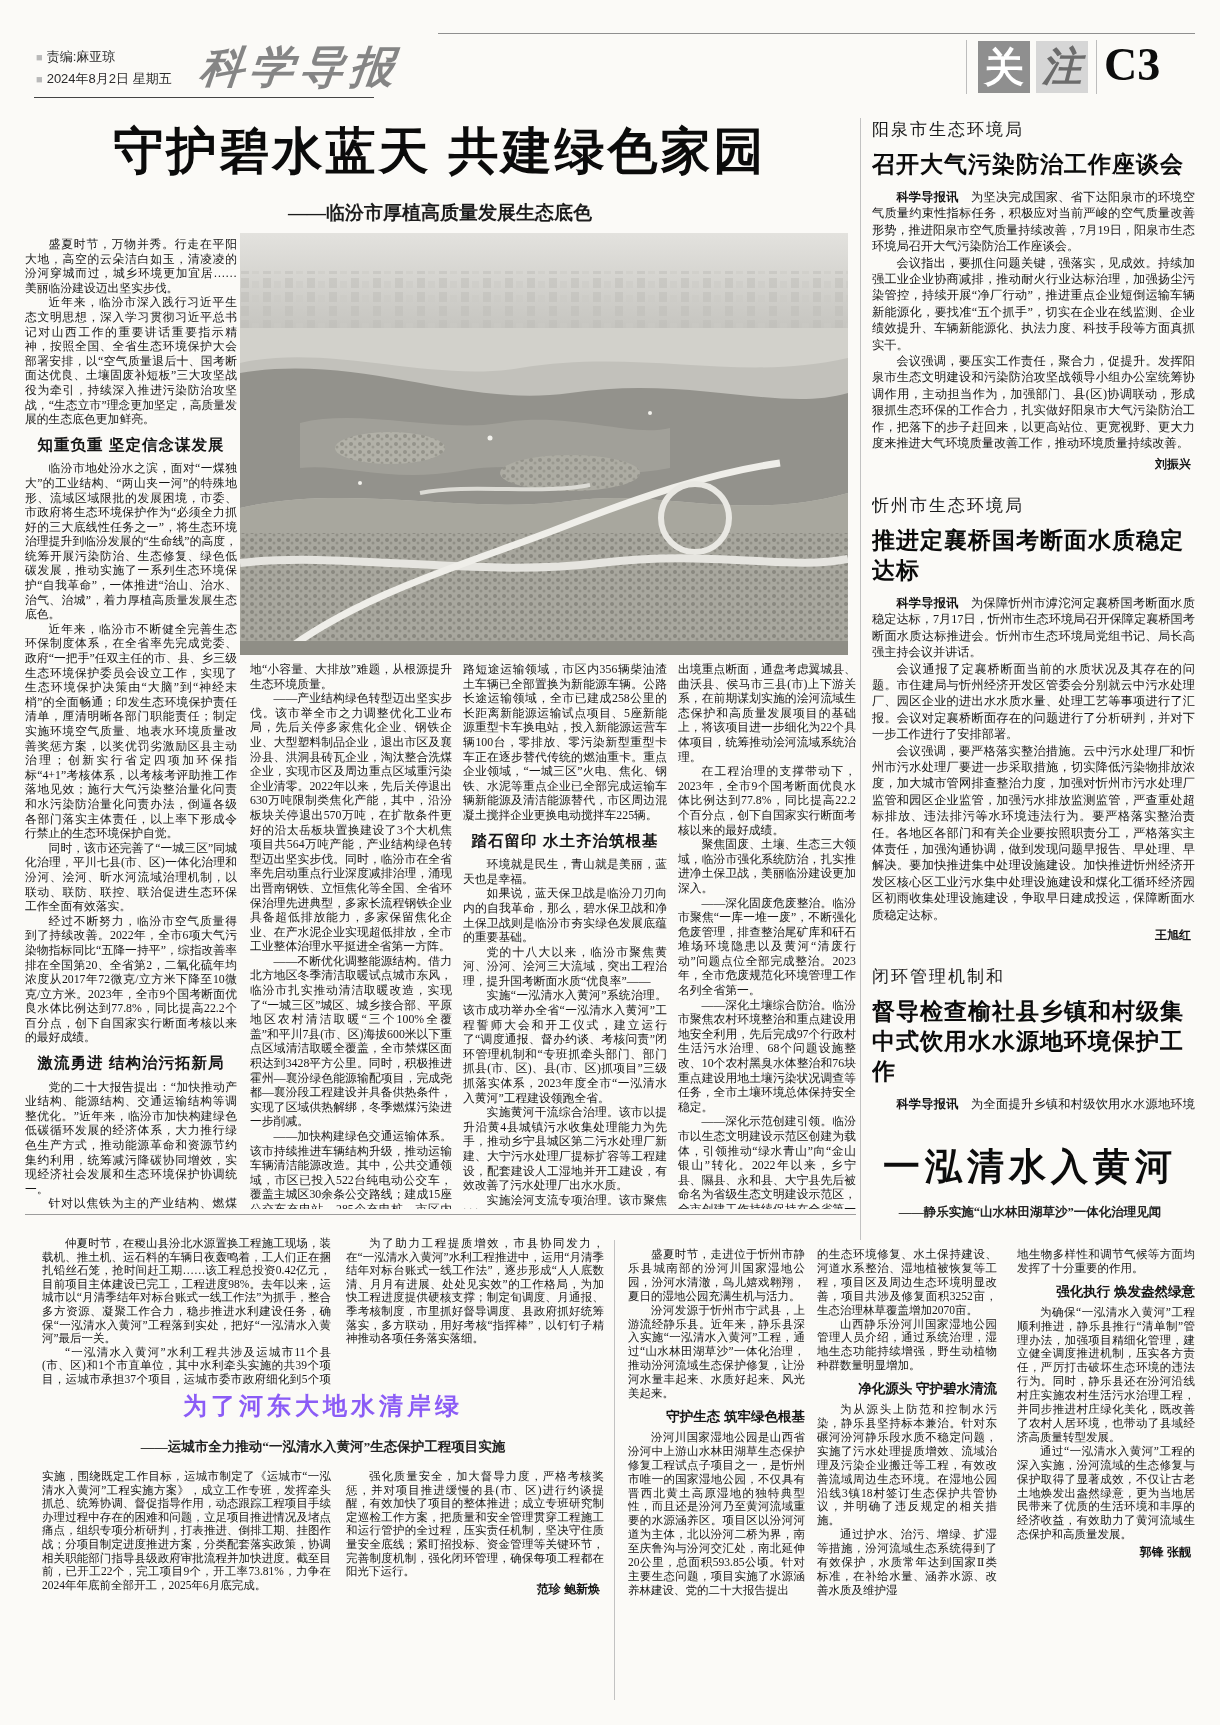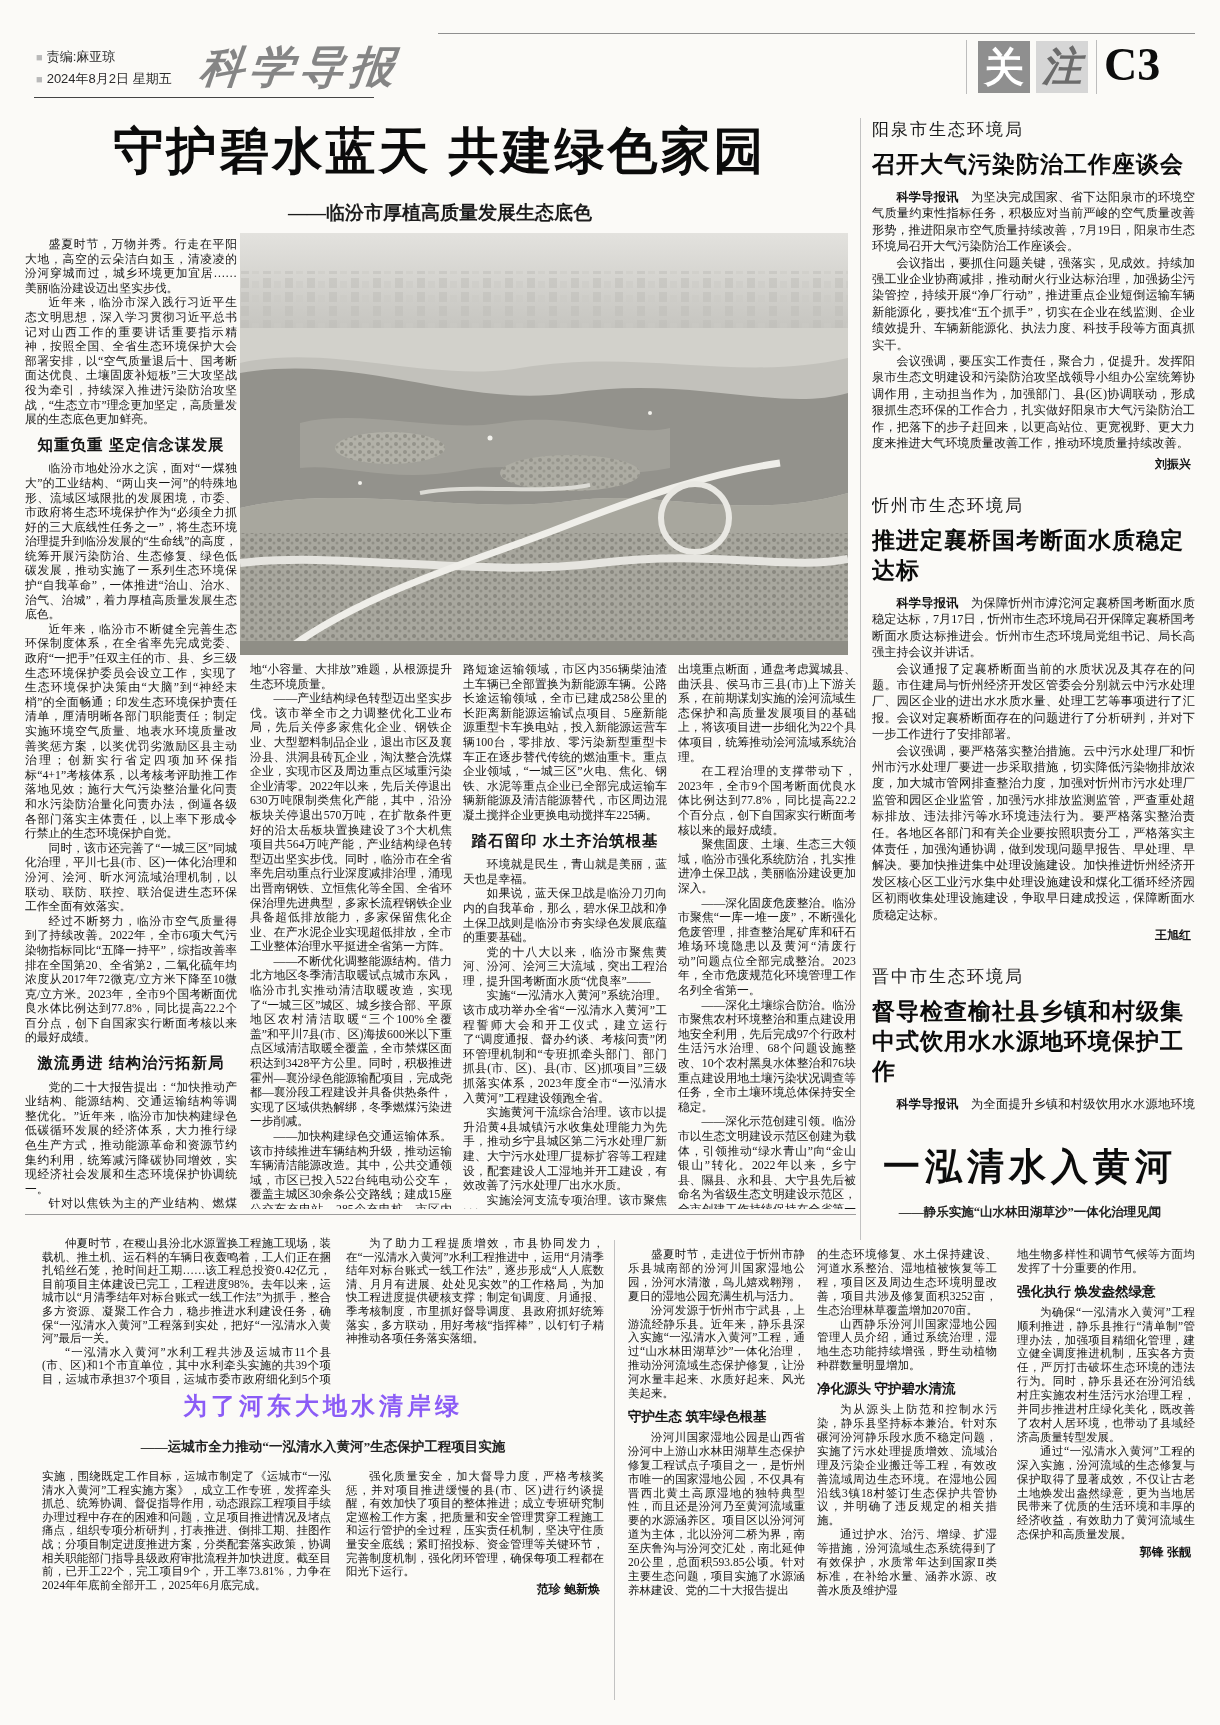--- a/index.html
+++ b/index.html
@@ -59,21 +59,21 @@
   .bl-head{left:42px;top:1390px;width:562px;text-align:center;font-size:24px;font-weight:bold;
            letter-spacing:4px;color:#8b5cf6;font-family:"Liberation Serif",serif;}
   .bl-sub{left:42px;top:1438px;width:562px;text-align:center;font-size:13.5px;font-weight:bold;color:#222;}
   
   .br-headblock{left:865px;top:1128px;width:330px;text-align:center;}
   .br-head{font-size:37px;font-weight:bold;letter-spacing:5px;font-family:"Liberation Serif",serif;color:#0c0c0c;margin-top:14px;}
   .br-sub{font-size:12.5px;font-weight:bold;margin-top:12px;color:#222;}
   .br-col{font-size:11.5px;line-height:13.9px;text-align:justify;overflow:hidden;}
   .br-col p{margin:0;text-indent:2em;}
   .br-col p.noind{text-indent:0;}
-  .subhead2{font-family:Liberation Serif, serif;font-weight:bold;font-size:13.5px;text-align:left;
+  .subhead2{font-family:Liberation Sans, sans-serif;font-weight:bold;font-size:13.5px;text-align:right;
             margin:9px 0 7px 0;text-indent:0!important;}
   #brc1{left:628px;top:1248px;width:177px;height:452px;}
   #brc2{left:817px;top:1248px;width:180px;height:452px;}
   #brc3{left:1017px;top:1248px;width:178px;height:452px;}
 </style>
 </head>
 <body>
 
 <div class="page">
 
@@ -193,21 +193,21 @@
       <div class="sb-head">推进定襄桥国考断面水质稳定达标</div>
       <div class="sb-body">
         <p><span class="wiretag">科学导报讯</span>　<span>为保障忻州市滹沱河定襄桥国考断面水质稳定达标，7月17日，忻州市生态环境局召开保障定襄桥国考断面水质达标推进会。忻州市生态环境局党组书记、局长高强主持会议并讲话。</span></p>
         <p>会议通报了定襄桥断面当前的水质状况及其存在的问题。市住建局与忻州经济开发区管委会分别就云中污水处理厂、园区企业的进出水水质水量、处理工艺等事项进行了汇报。会议对定襄桥断面存在的问题进行了分析研判，并对下一步工作进行了安排部署。</p>
         <p>会议强调，要严格落实整治措施。云中污水处理厂和忻州市污水处理厂要进一步采取措施，切实降低污染物排放浓度，加大城市管网排查整治力度，加强对忻州市污水处理厂监管和园区企业监管，加强污水排放监测监管，严查重处超标排放、违法排污等水环境违法行为。要严格落实整治责任。各地区各部门和有关企业要按照职责分工，严格落实主体责任，加强沟通协调，做到发现问题早报告、早处理、早解决。要加快推进集中处理设施建设。加快推进忻州经济开发区核心区工业污水集中处理设施建设和煤化工循环经济园区初雨收集处理设施建设，争取早日建成投运，保障断面水质稳定达标。</p>
         <div class="byline">王旭红</div>
       </div>
     </article>
 
     <article class="sb-art">
-      <div class="kicker">晋中市生态环境局</div>
+      <div class="kicker">闭环管理机制和</div>
       <div class="sb-head">督导检查榆社县乡镇和村级集中式饮用水水源地环境保护工作</div>
       <div class="sb-body">
         <p><span class="wiretag">科学导报讯</span>　<span>为全面提升乡镇和村级饮用水水源地环境保护水平，按时保质完成“听民意办实事”项目建设任务，切实保障人民群众饮用水安全，7月24日，晋中市生态环境局党组成员、市生态环境保护综合行政执法队队长侯旭君一行赴榆社县督导检查乡镇和村级集中式饮用水水源地环境保护工作。</span></p>
 
       </div>
     </article>
   </div>
 
   <div class="abs hdiv"></div>
   <div class="abs vrule2"></div>

